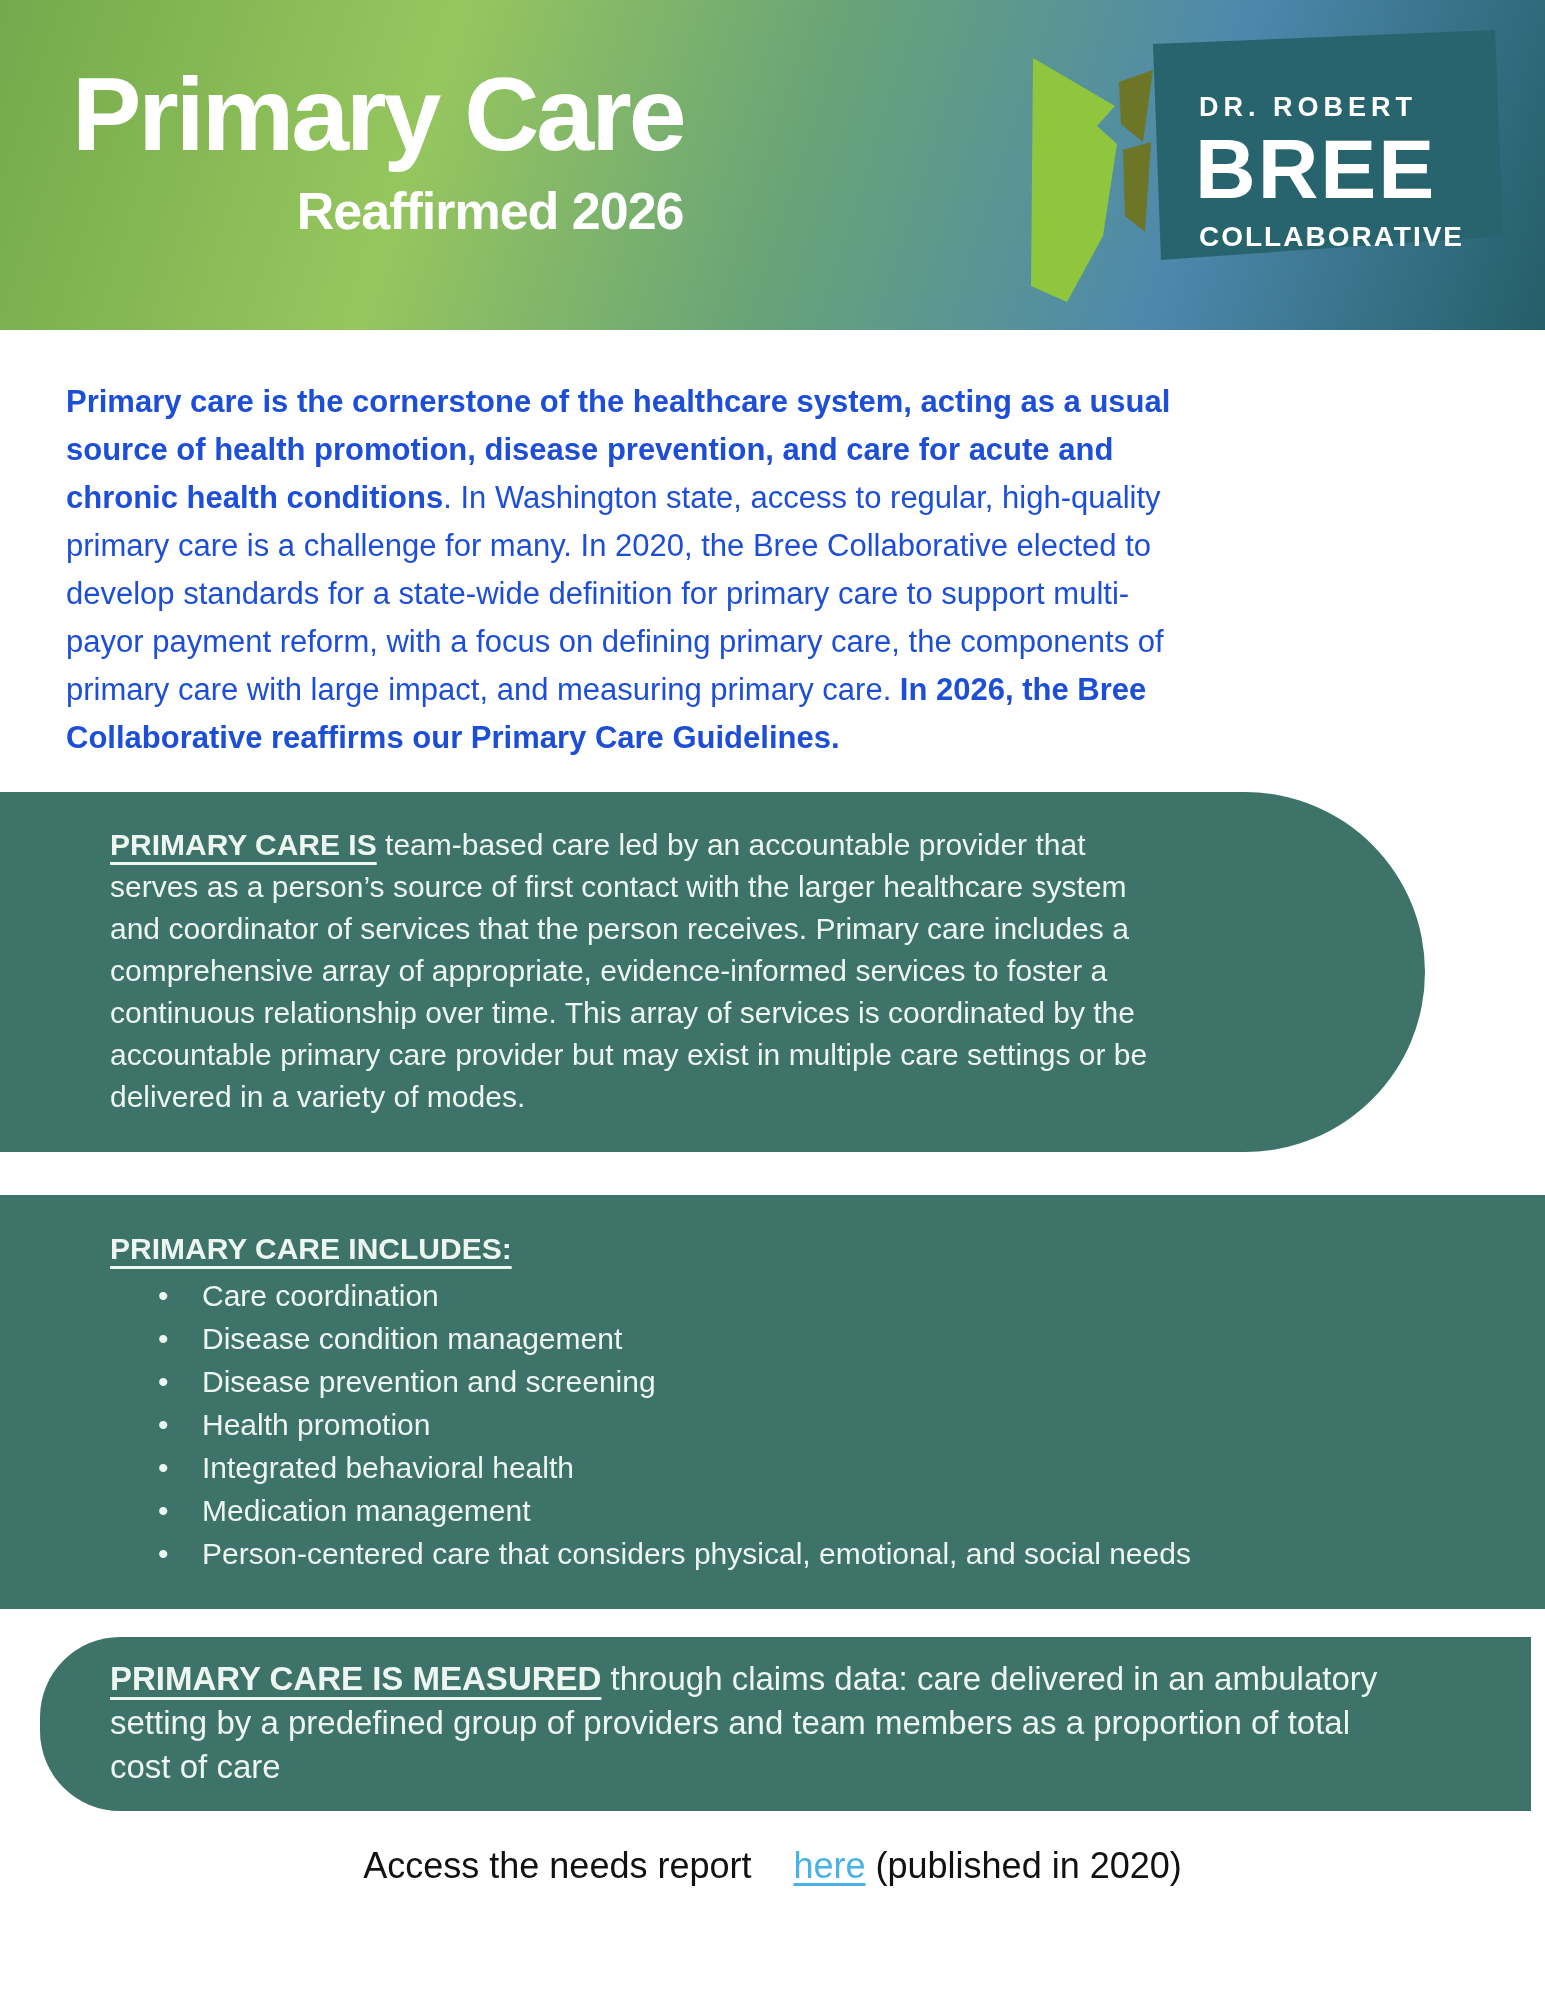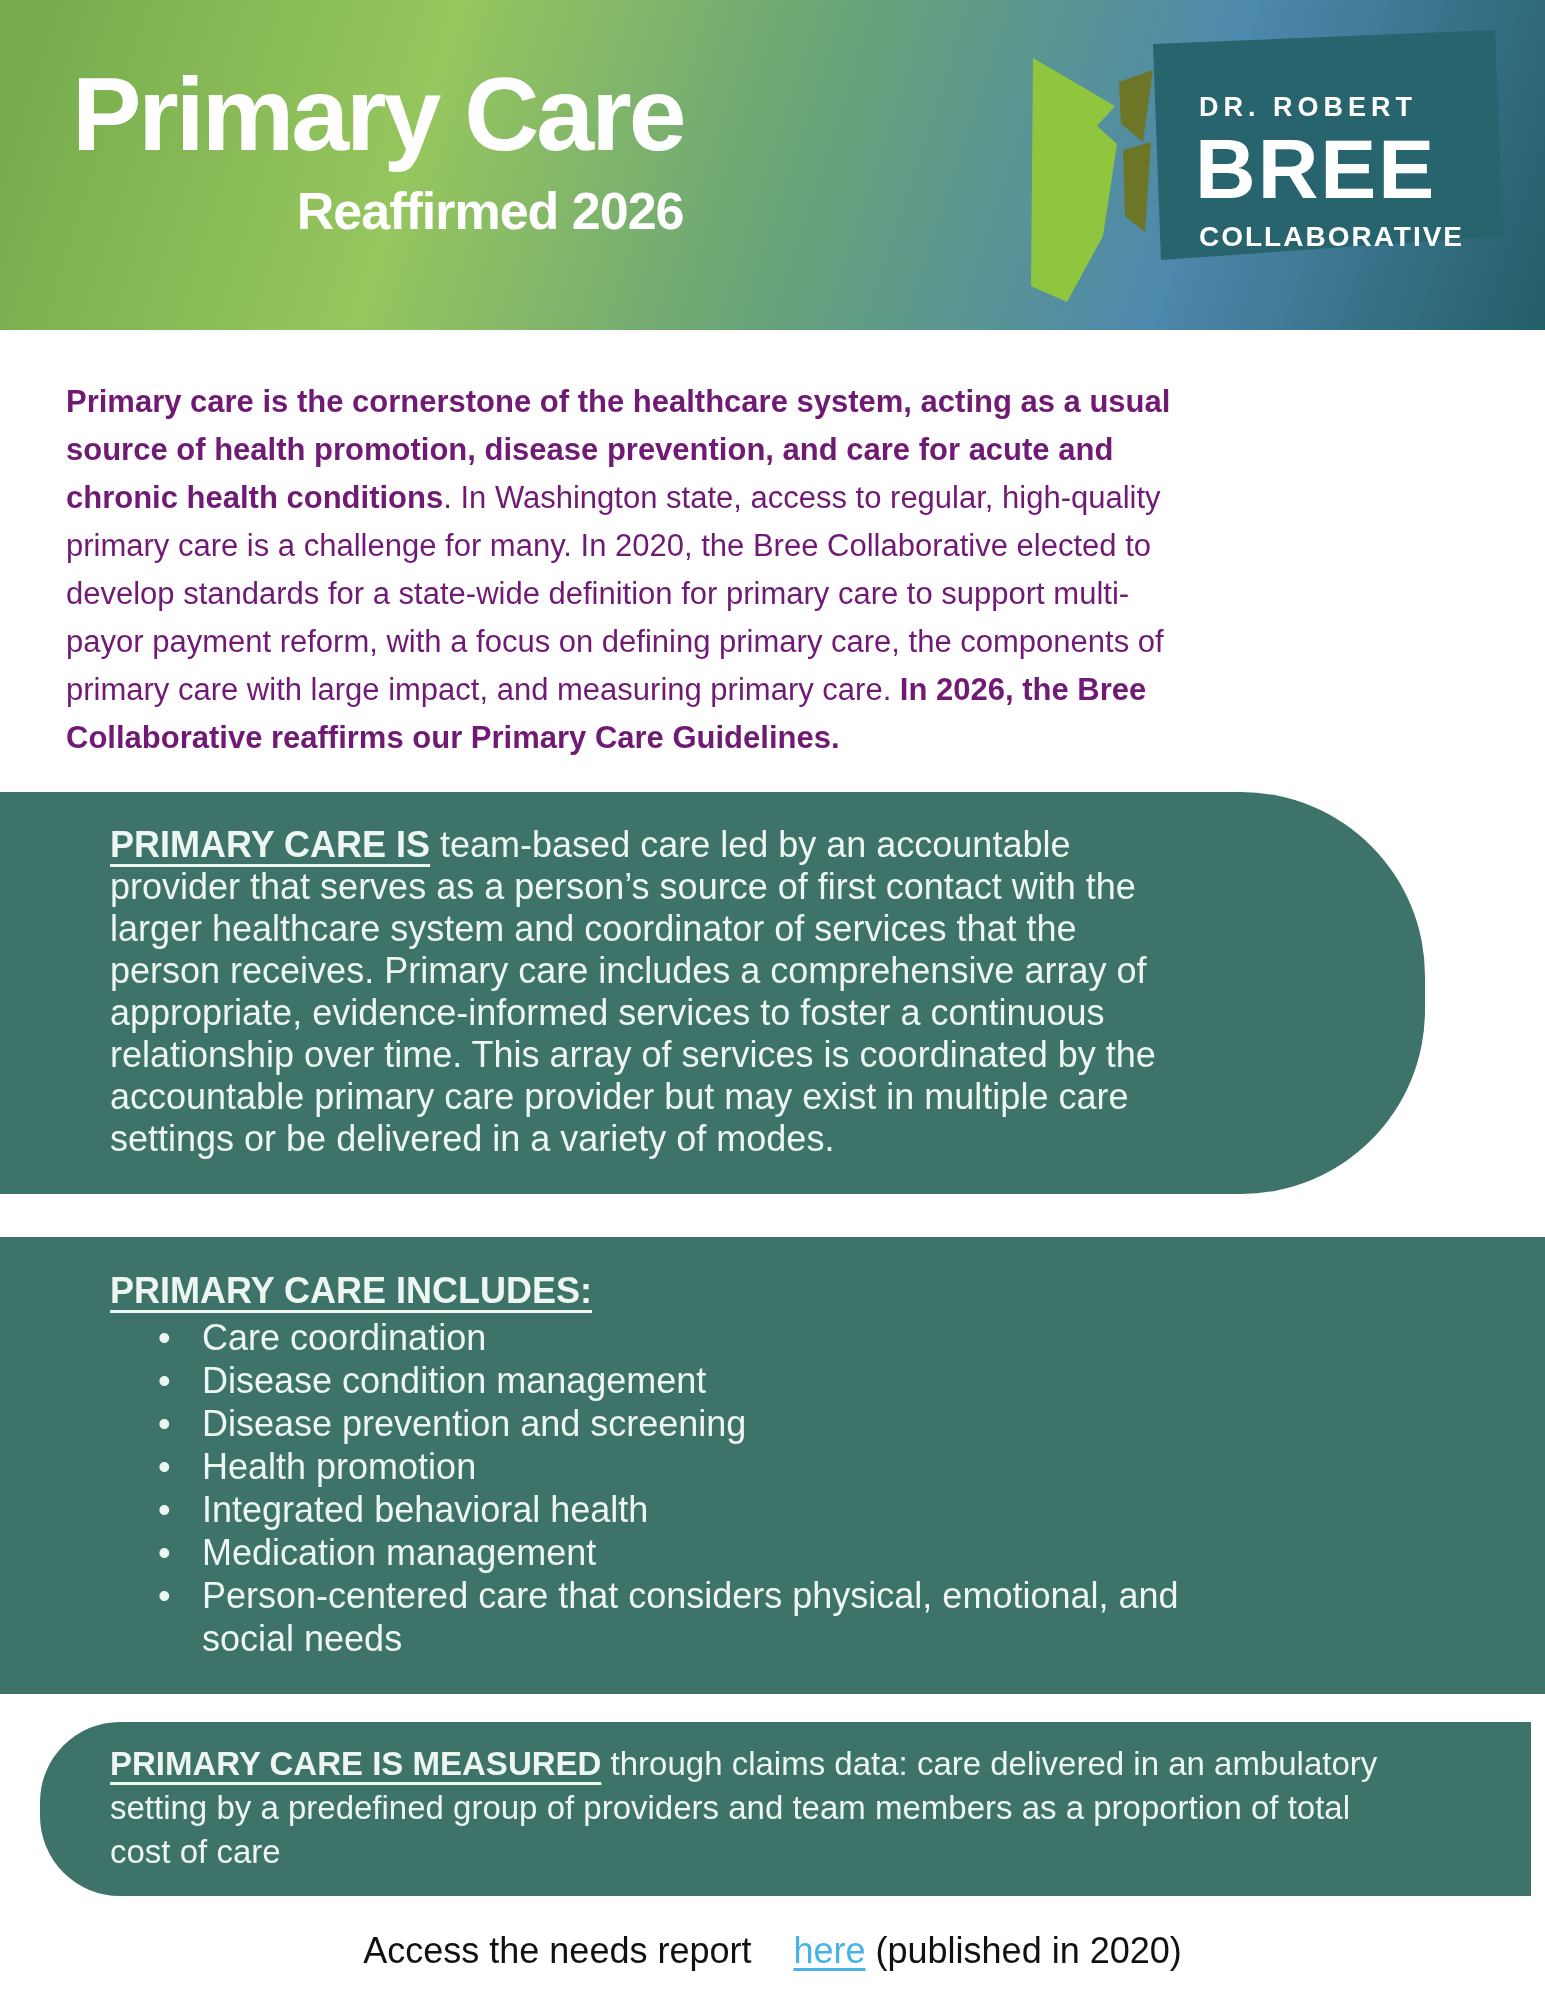--- a/index.html
+++ b/index.html
@@ -35,29 +35,29 @@
     margin-top: 15px;
   }
   .logo-svg { position: absolute; top: 20px; right: 18px; }
 
   
   .intro {
     margin: 48px 66px 0 66px;
     width: 1140px;
     font-size: 31px;
     line-height: 48px;
-    color: #701a75;
+    color: #1d4ed8;
   }
   .intro b { font-weight: 700; }
 
   
   .tealbox {
     background: #3d7368;
     color: #eef6f1;
-    font-size: 36px;
+    font-size: 30px;
     line-height: 42px;
   }
   .box-is {
     margin-top: 30px;
     width: 1425px;
     border-radius: 0 184px 184px 0;
     padding: 32px 250px 34px 110px;
   }
   .box-includes {
     margin-top: 43px;

